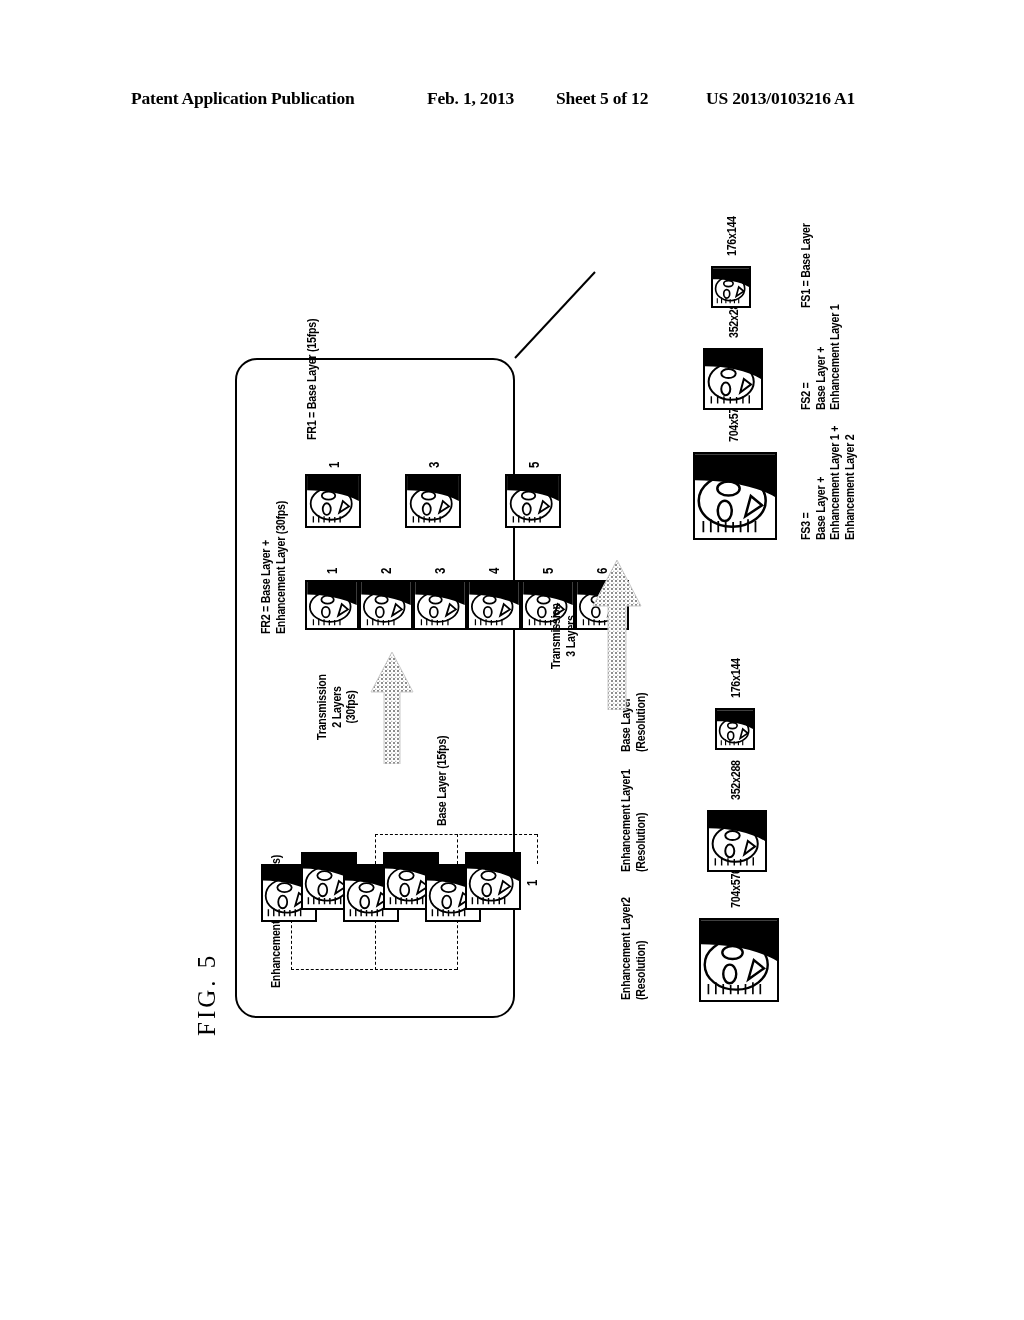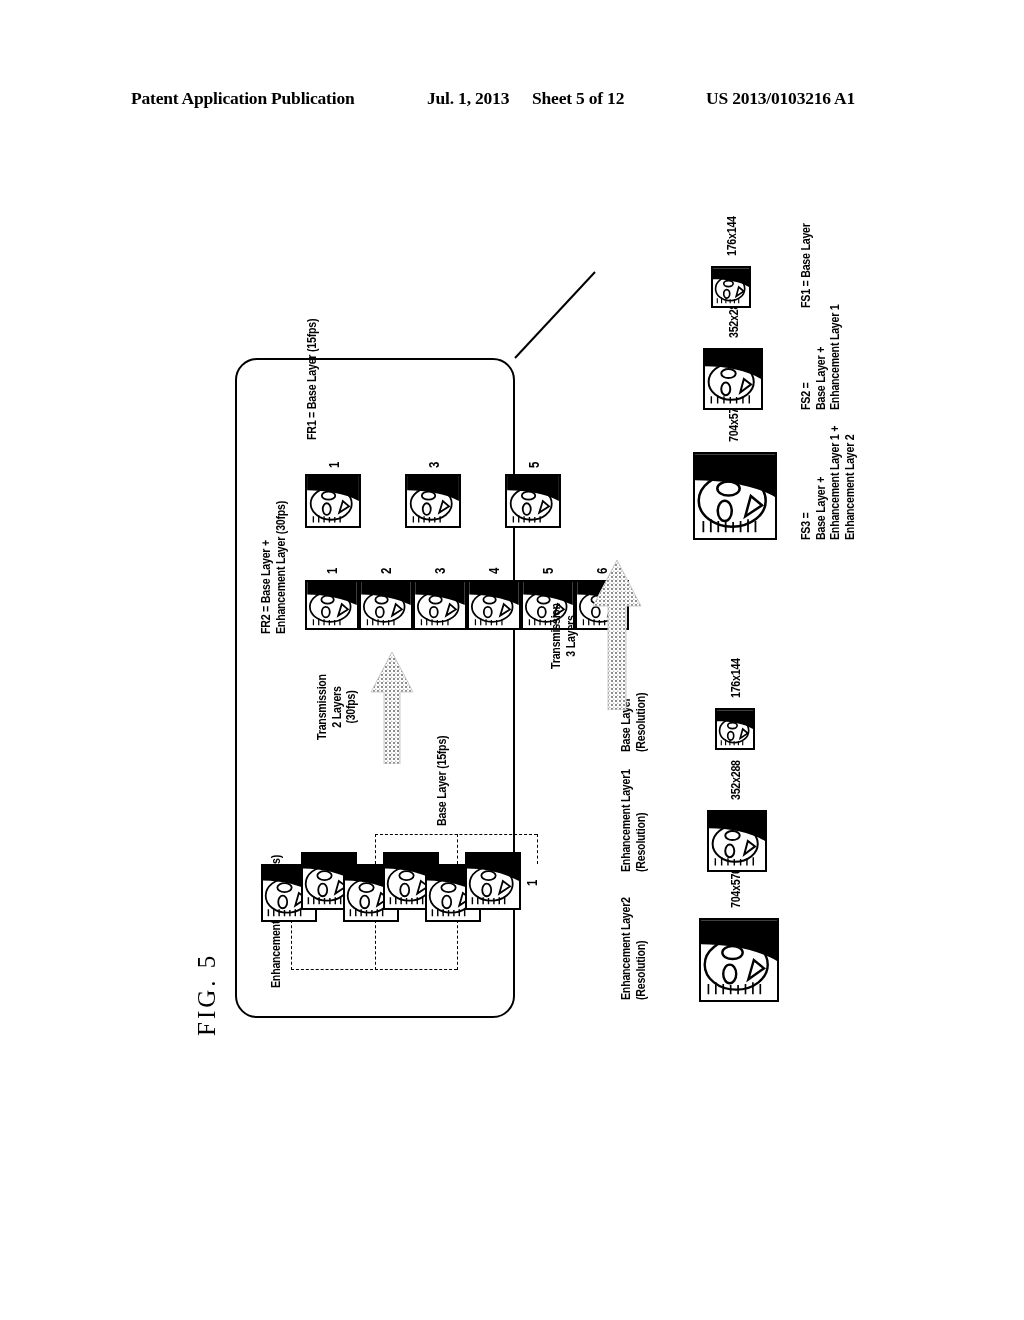--- a/index.html
+++ b/index.html
@@ -27,21 +27,21 @@
     display: flex;
     align-items: baseline;
     font-family: "Liberation Serif", serif;
     font-weight: bold;
     font-size: 17.5px;
     letter-spacing: -0.2px;
     white-space: nowrap;
   }
   .hdr-pub      { position: absolute; left: 131px; }
   .hdr-date     { position: absolute; left: 427px; }
-  .hdr-sheet    { position: absolute; left: 532px; }
+  .hdr-sheet    { position: absolute; left: 556px; }
   .hdr-patno    { position: absolute; left: 706px; }
 
   
   .figure-wrap {
     position: absolute;
     left: 0;
     top: 0;
     width: 1024px;
     height: 1320px;
   }
@@ -111,21 +111,21 @@
   .leader { position: absolute; pointer-events: none; }
 
   
   .arrow { position: absolute; }
 </style>
 </head>
 <body>
 
 <div class="page-header">
   <span class="hdr-pub">Patent Application Publication</span>
-  <span class="hdr-date">Jul. 1, 2013</span>
+  <span class="hdr-date">Feb. 1, 2013</span>
   <span class="hdr-sheet">Sheet 5 of 12</span>
   <span class="hdr-patno">US 2013/0103216 A1</span>
 </div>
 
 <div class="figure-wrap">
   <div class="figure-rot">
 
     <div class="fig-title">FIG. 5</div>
 
     <div class="round-box"></div>

